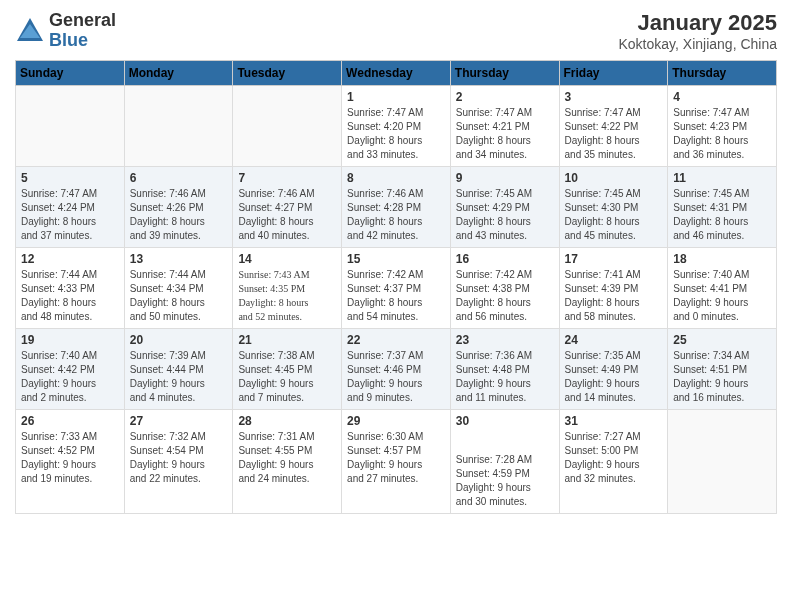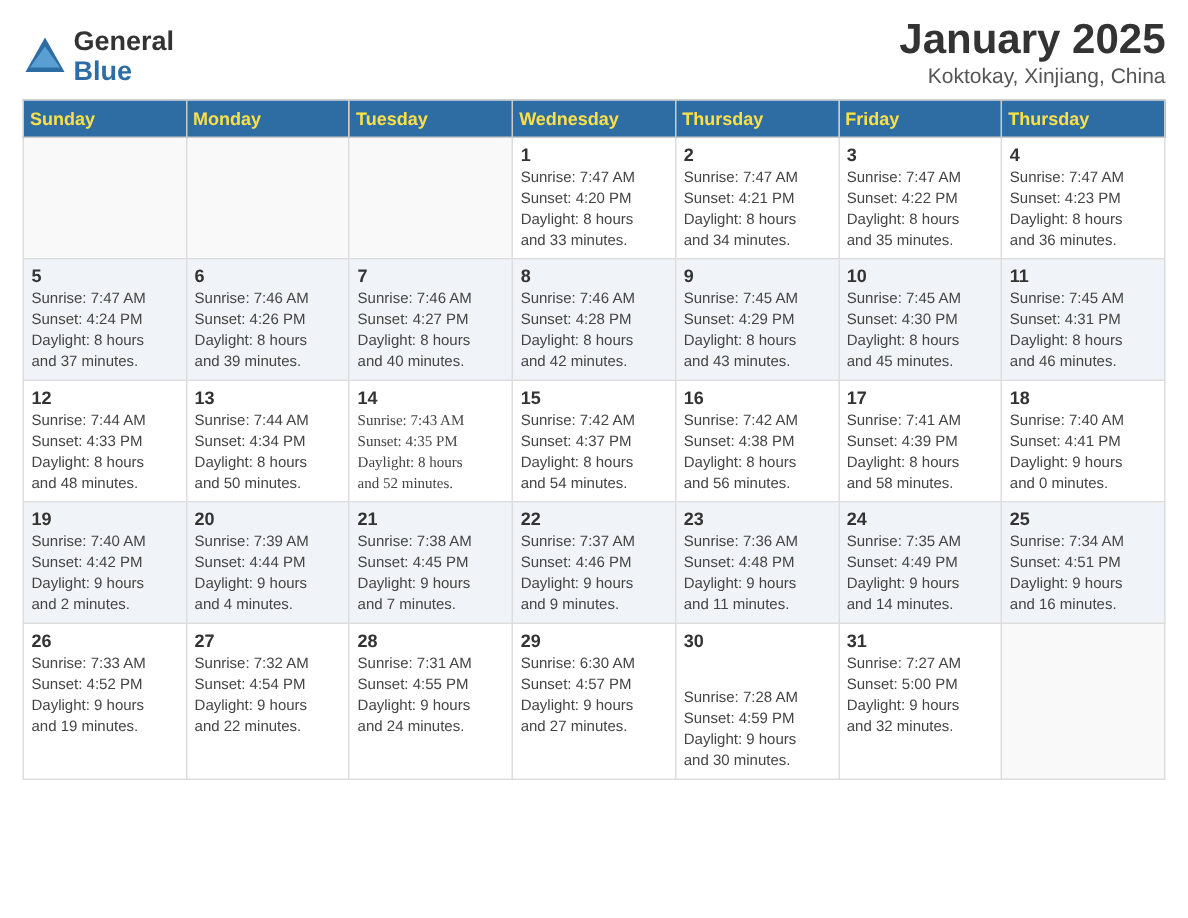--- a/index.html
+++ b/index.html
@@ -10,21 +10,21 @@
       height: 612px;
       overflow: hidden;
     }
     .container {
       width: 792px;
       padding: 10px 15px 5px 15px;
     }
     .header {
       display: flex;
       justify-content: space-between;
-      align-items: flex-end;
+      align-items: center;
       margin-bottom: 8px;
     }
     .logo {
       display: flex;
       align-items: center;
     }
     .logo-text {
       display: flex;
       flex-direction: column;
       line-height: 1.1;
@@ -41,36 +41,36 @@
     }
     .logo-icon {
       width: 30px;
       height: 30px;
       margin-right: 4px;
     }
     .title-block {
       text-align: right;
     }
     .month-title {
-      font-size: 28px;
+      font-size: 22px;
       font-weight: bold;
       color: #333;
     }
     .location {
       font-size: 14px;
       color: #555;
     }
     table {
       width: 100%;
       border-collapse: collapse;
       table-layout: fixed;
     }
     th {
       background-color: #2e6da4;
-      color: #fde047;
+      color: #000000;
       font-size: 12px;
       font-weight: bold;
       padding: 5px 4px;
       text-align: left;
       border: 1px solid #ccc;
     }
     td {
       vertical-align: top;
       border: 1px solid #ddd;
       padding: 4px 5px;

